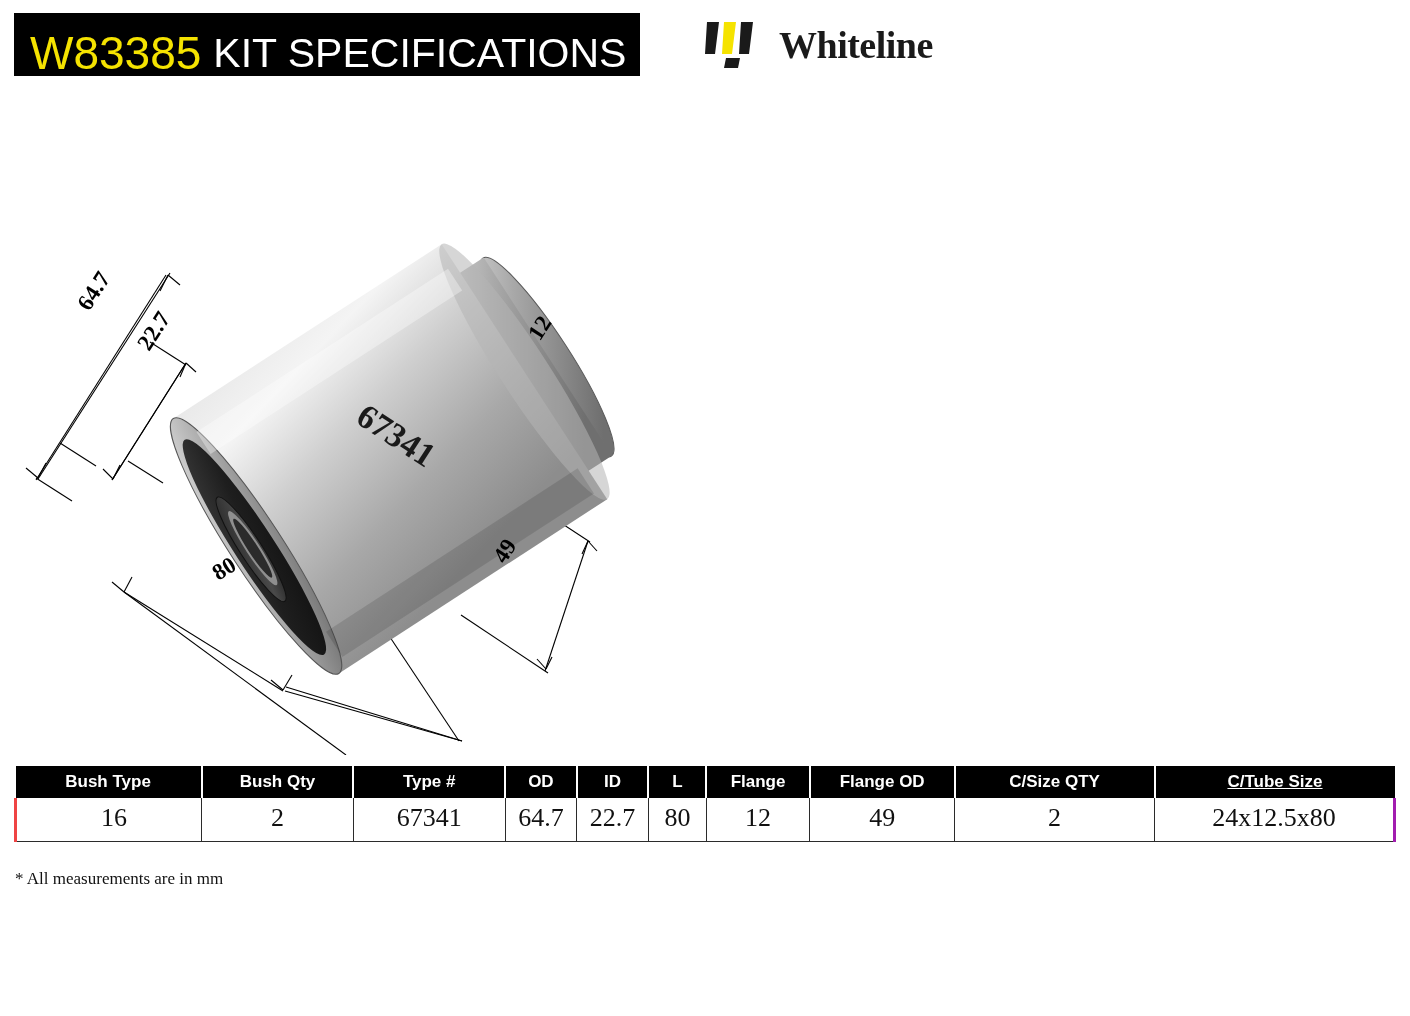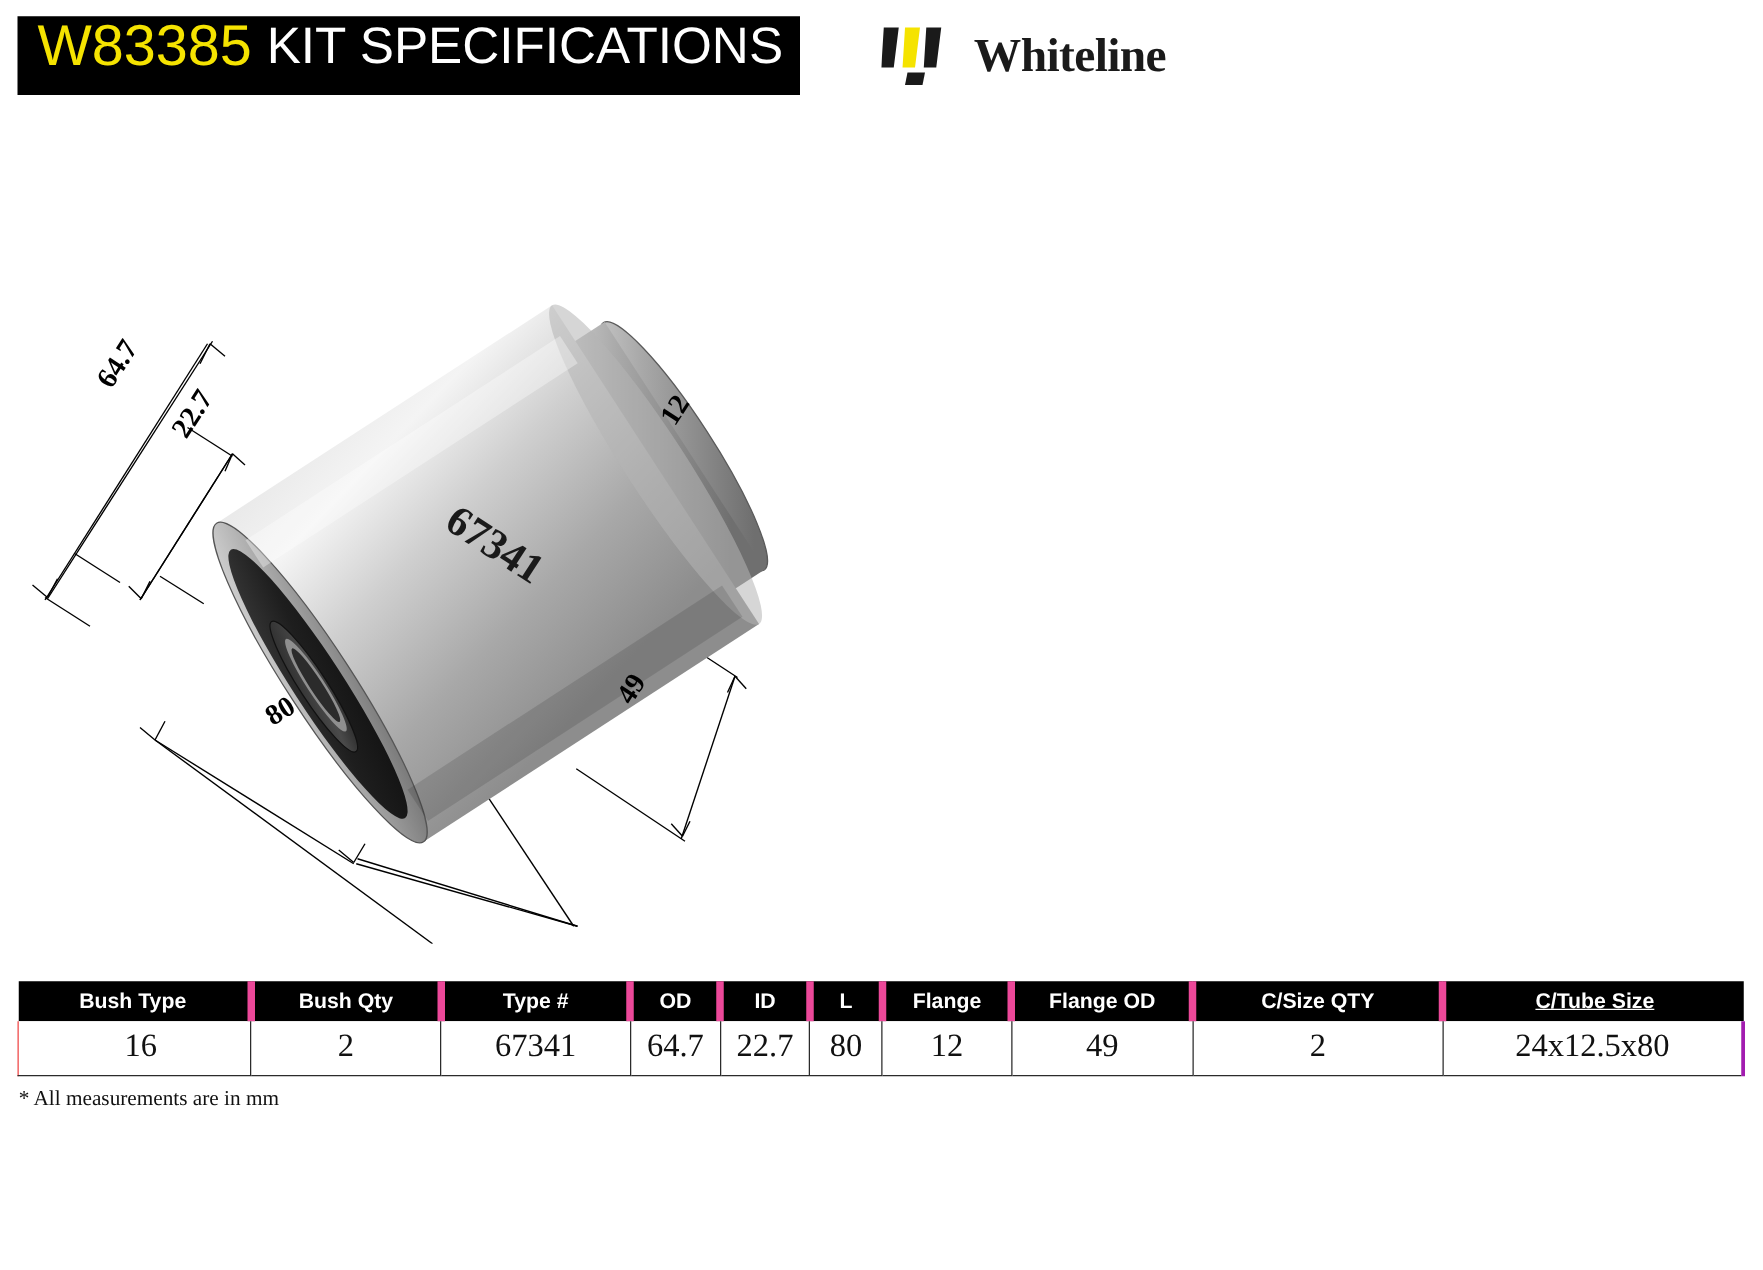--- a/index.html
+++ b/index.html
@@ -24,21 +24,21 @@
     height: 90px;
   }
   .title-bar {
     position: absolute;
     left: 14px;
     top: 13px;
     background: #000000;
     height: 63px;
     padding: 0 14px 0 16px;
     display: flex;
-    align-items: flex-start;
+    align-items: flex-end;
     box-sizing: border-box;
   }
   .title-kit {
     color: #f5e300;
     font-size: 46px;
     font-weight: normal;
     letter-spacing: 0px;
     line-height: 46px;
     font-family: "Liberation Sans", sans-serif;
   }
@@ -79,50 +79,50 @@
     left: 0;
     top: 95px;
     width: 1410px;
     height: 660px;
   }
 
   
   .spec-table {
     position: absolute;
     left: 14px;
-    top: 785px;
+    top: 766px;
     width: 1382px;
     border-collapse: collapse;
     table-layout: fixed;
   }
   .spec-table th {
     background: #000000;
     color: #ffffff;
     font-size: 17px;
     font-weight: bold;
     padding: 6px 2px;
     text-align: center;
-    border-left: 6px solid #ec4899;
+    border-left: 2px solid #ec4899;
     border-right: 2px solid #ffffff;
     font-family: "Liberation Sans", sans-serif;
   }
   .spec-table th:first-child { border-left: none; }
   .spec-table th:last-child { border-right: none; text-decoration: underline; }
 
   .spec-table td {
     font-family: "Liberation Serif", serif;
     font-size: 26px;
     text-align: center;
     padding: 5px 2px 8px 2px;
     color: #111111;
     border-left: 1px solid #2b2b2b;
     border-bottom: 1px solid #2b2b2b;
     background: #ffffff;
   }
-  .spec-table td:first-child { border-left: 1px solid #ef4444; padding-left: 12px; }
+  .spec-table td:first-child { border-left: 3px solid #ef4444; padding-left: 12px; }
   .spec-table td:last-child { border-right: 3px solid #a21caf; }
 
   .footnote {
     position: absolute;
     left: 15px;
     top: 869px;
     font-family: "Liberation Serif", serif;
     font-size: 17px;
     color: #111111;
   }

